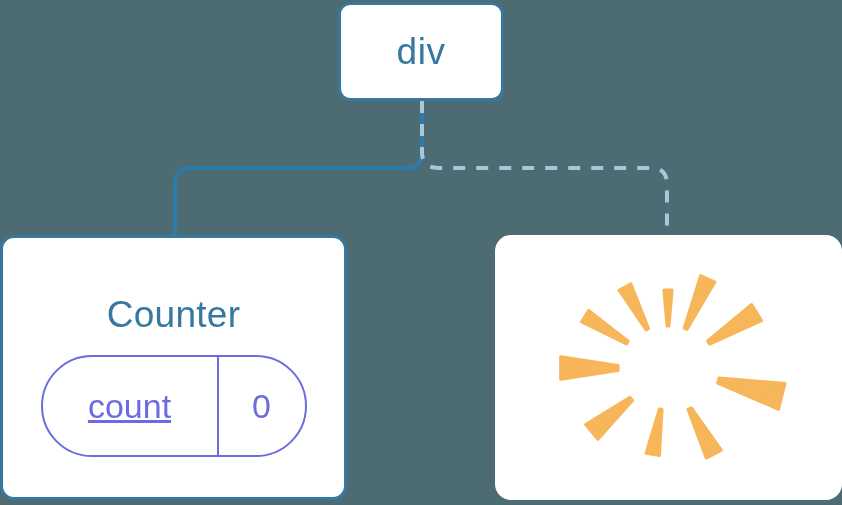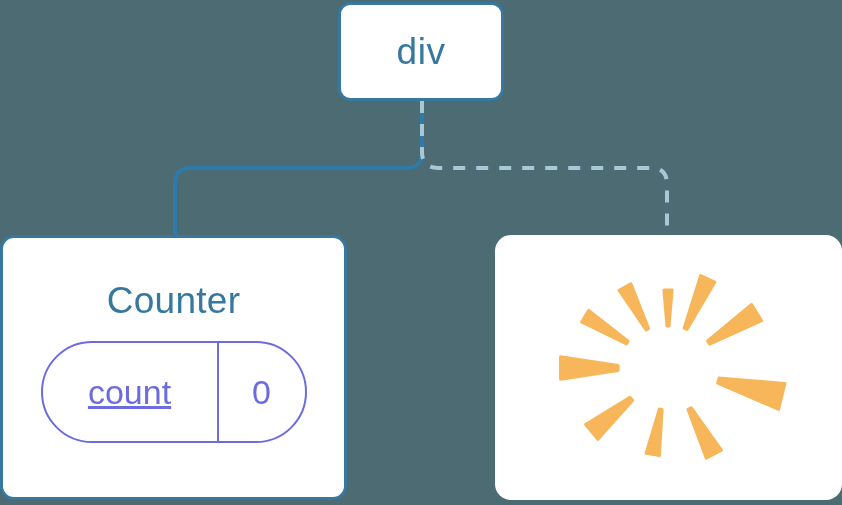--- a/index.html
+++ b/index.html
@@ -55,21 +55,21 @@
   
   #node-counter {
     left: 0px;
     top: 235px;
     width: 347px;
     height: 265px;
     border: 3px solid #36789f;
     border-radius: 14px;
     flex-direction: column;
     justify-content: flex-start;
-    padding-top: 44px;
+    padding-top: 58px;
   }
   #node-counter .node-title {
     font-size: 37px;
     color: #36789f;
     line-height: 1;
     margin-bottom: 22px;
     letter-spacing: 0.3px;
   }
 
   

